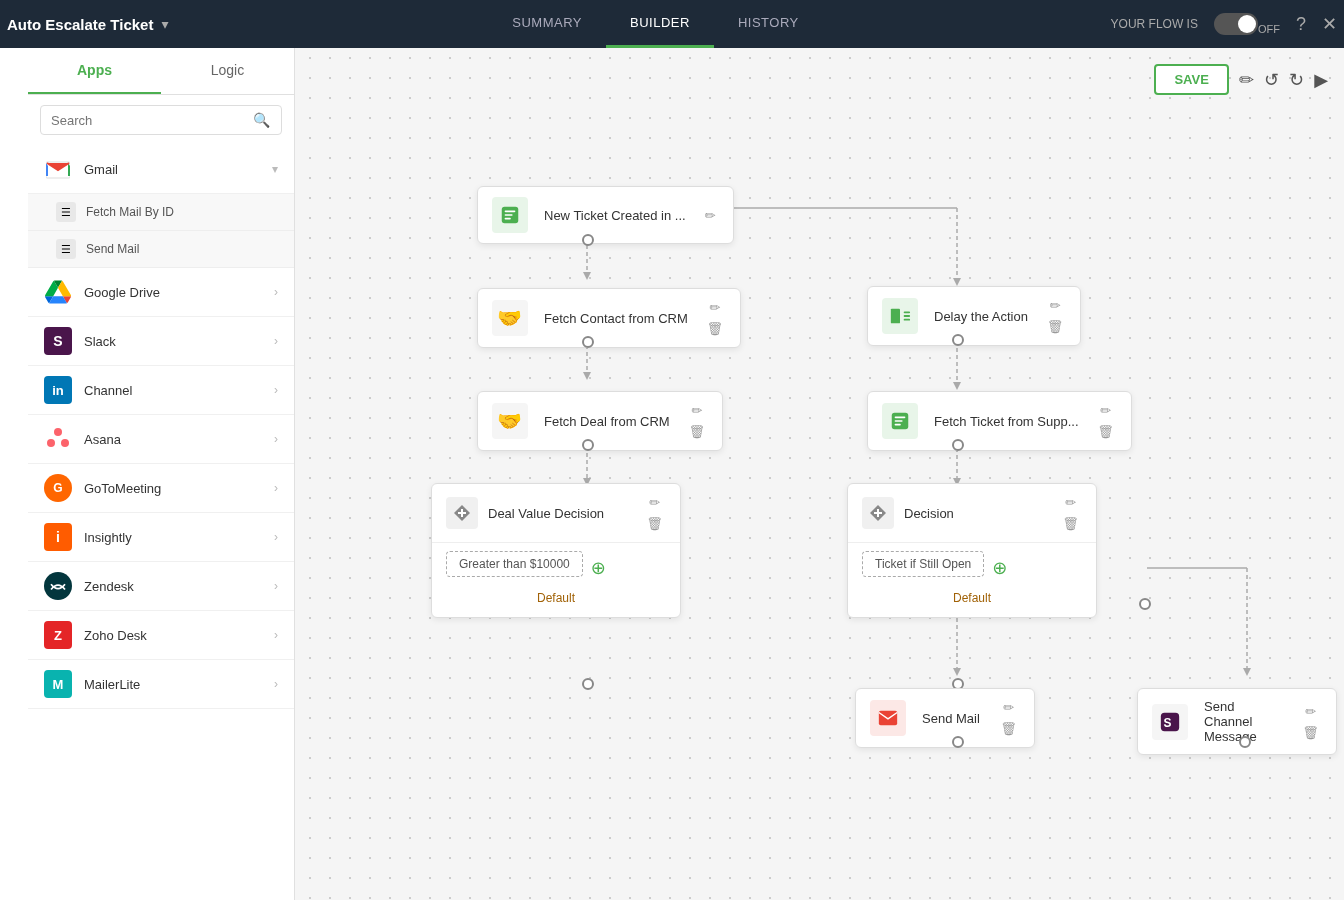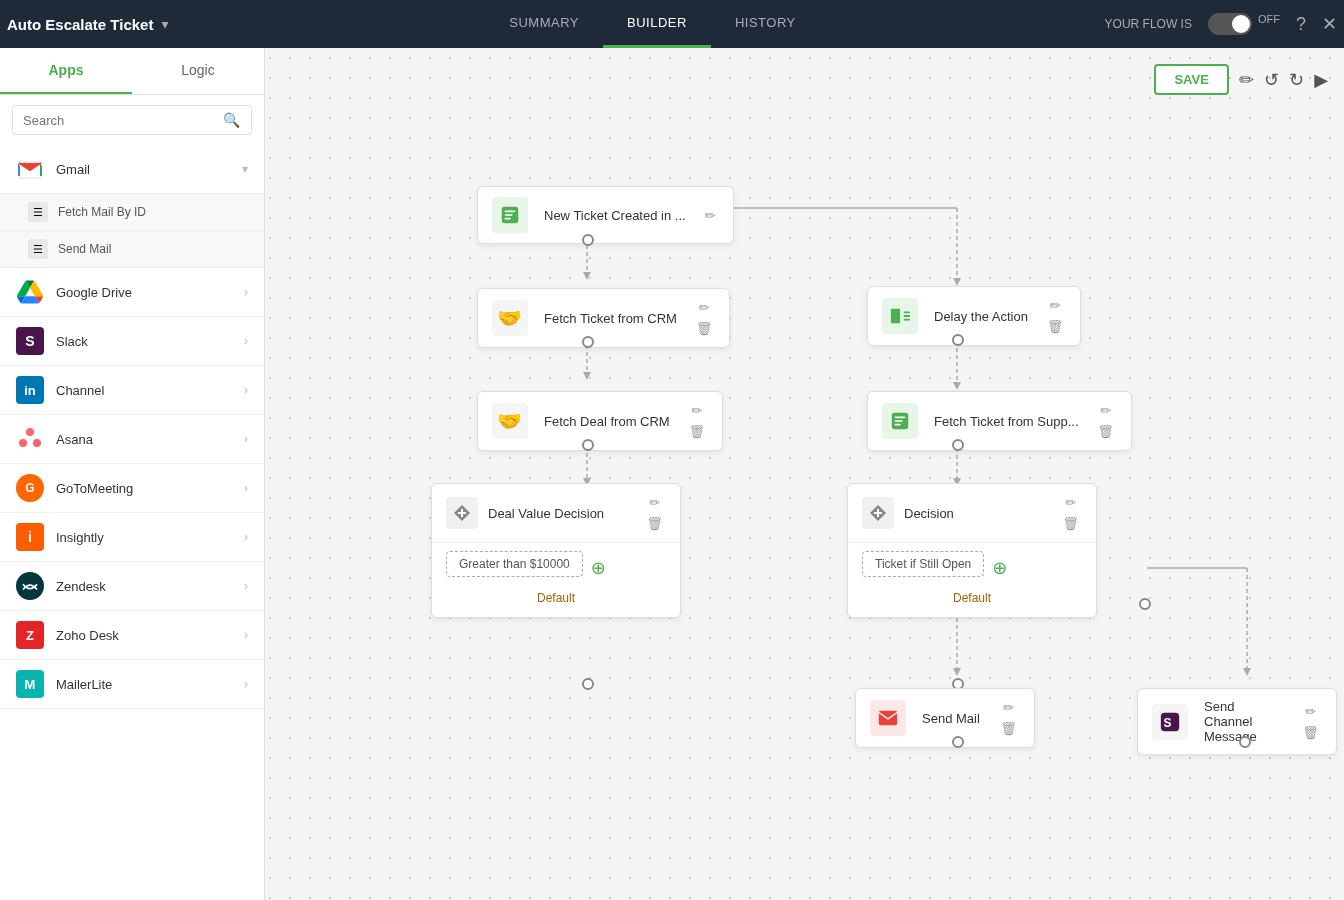--- a/index.html
+++ b/index.html
@@ -16,37 +16,37 @@
     .top-nav .chevron-icon { color: #aaa; margin-right: 32px; font-size: 14px; cursor: pointer; }
     .top-nav .nav-tabs { display: flex; gap: 0; flex: 1; justify-content: center; align-items: center; }
     .top-nav .nav-tab {
       padding: 0 24px; height: 48px; display: flex; align-items: center;
       font-size: 13px; letter-spacing: 0.5px; cursor: pointer; color: #aab;
       border-bottom: 3px solid transparent;
     }
     .top-nav .nav-tab.active { color: #fff; border-bottom: 3px solid #4caf50; }
     .top-nav .right-actions { display: flex; align-items: center; gap: 16px; margin-left: auto; }
     .top-nav .flow-status-label { font-size: 12px; color: #aaa; }
-    .toggle-wrap { display: flex; align-items: flex-start; gap: 6px; }
+    .toggle-wrap { display: flex; align-items: flex-end; gap: 0; }
     .toggle {
       width: 44px; height: 22px; background: #555; border-radius: 11px;
       position: relative; cursor: pointer;
     }
     .toggle-knob {
       width: 18px; height: 18px; background: #fff; border-radius: 50%;
       position: absolute; top: 2px; right: 2px;
     }
     .toggle-label { font-size: 11px; color: #aaa; }
     .icon-btn { color: #aaa; cursor: pointer; font-size: 18px; background: none; border: none; }
 
     
     .sidebar {
-      position: fixed; top: 48px; left: 0; width: 265px; bottom: 0;
+      position: fixed; top: 48px; left: 0; width: 295px; bottom: 0;
       background: #fff; border-right: 1px solid #e0e0e0;
-      display: flex; flex-direction: column; overflow: hidden; z-index: 50;
+      display: flex; flex-direction: column; overflow: hidden; z-index: 50; padding-left: 28px;
     }
     .sidebar-tabs { display: flex; border-bottom: 1px solid #e0e0e0; }
     .sidebar-tab {
       flex: 1; padding: 14px 0; text-align: center; font-size: 14px;
       cursor: pointer; color: #666; border-bottom: 2px solid transparent;
     }
     .sidebar-tab.active { color: #4caf50; border-bottom: 2px solid #4caf50; font-weight: 600; }
     .search-wrap {
       margin: 10px 12px; display: flex; align-items: center;
       border: 1px solid #ddd; border-radius: 4px; padding: 6px 10px; gap: 6px;
@@ -324,21 +324,21 @@
         <button class="node-action-btn">✏</button>
       </div>
     </div>
 
     <div class="connector" style="left:305px;top:166px;"></div>
 
     <div class="flow-node" style="left:200px;top:220px;min-width:200px;">
       <div class="node-icon" style="background:#f5f5f5;">
         <span style="font-size:20px;">🤝</span>
       </div>
-      <span class="node-label">Fetch Ticket from CRM</span>
+      <span class="node-label">Fetch Contact from CRM</span>
       <div class="node-actions">
         <button class="node-action-btn">✏</button>
         <button class="node-action-btn">🗑</button>
       </div>
     </div>
     <div class="connector" style="left:305px;top:268px;"></div>
 
     <div class="flow-node" style="left:200px;top:323px;min-width:200px;">
       <div class="node-icon" style="background:#f5f5f5;">
         <span style="font-size:20px;">🤝</span>

